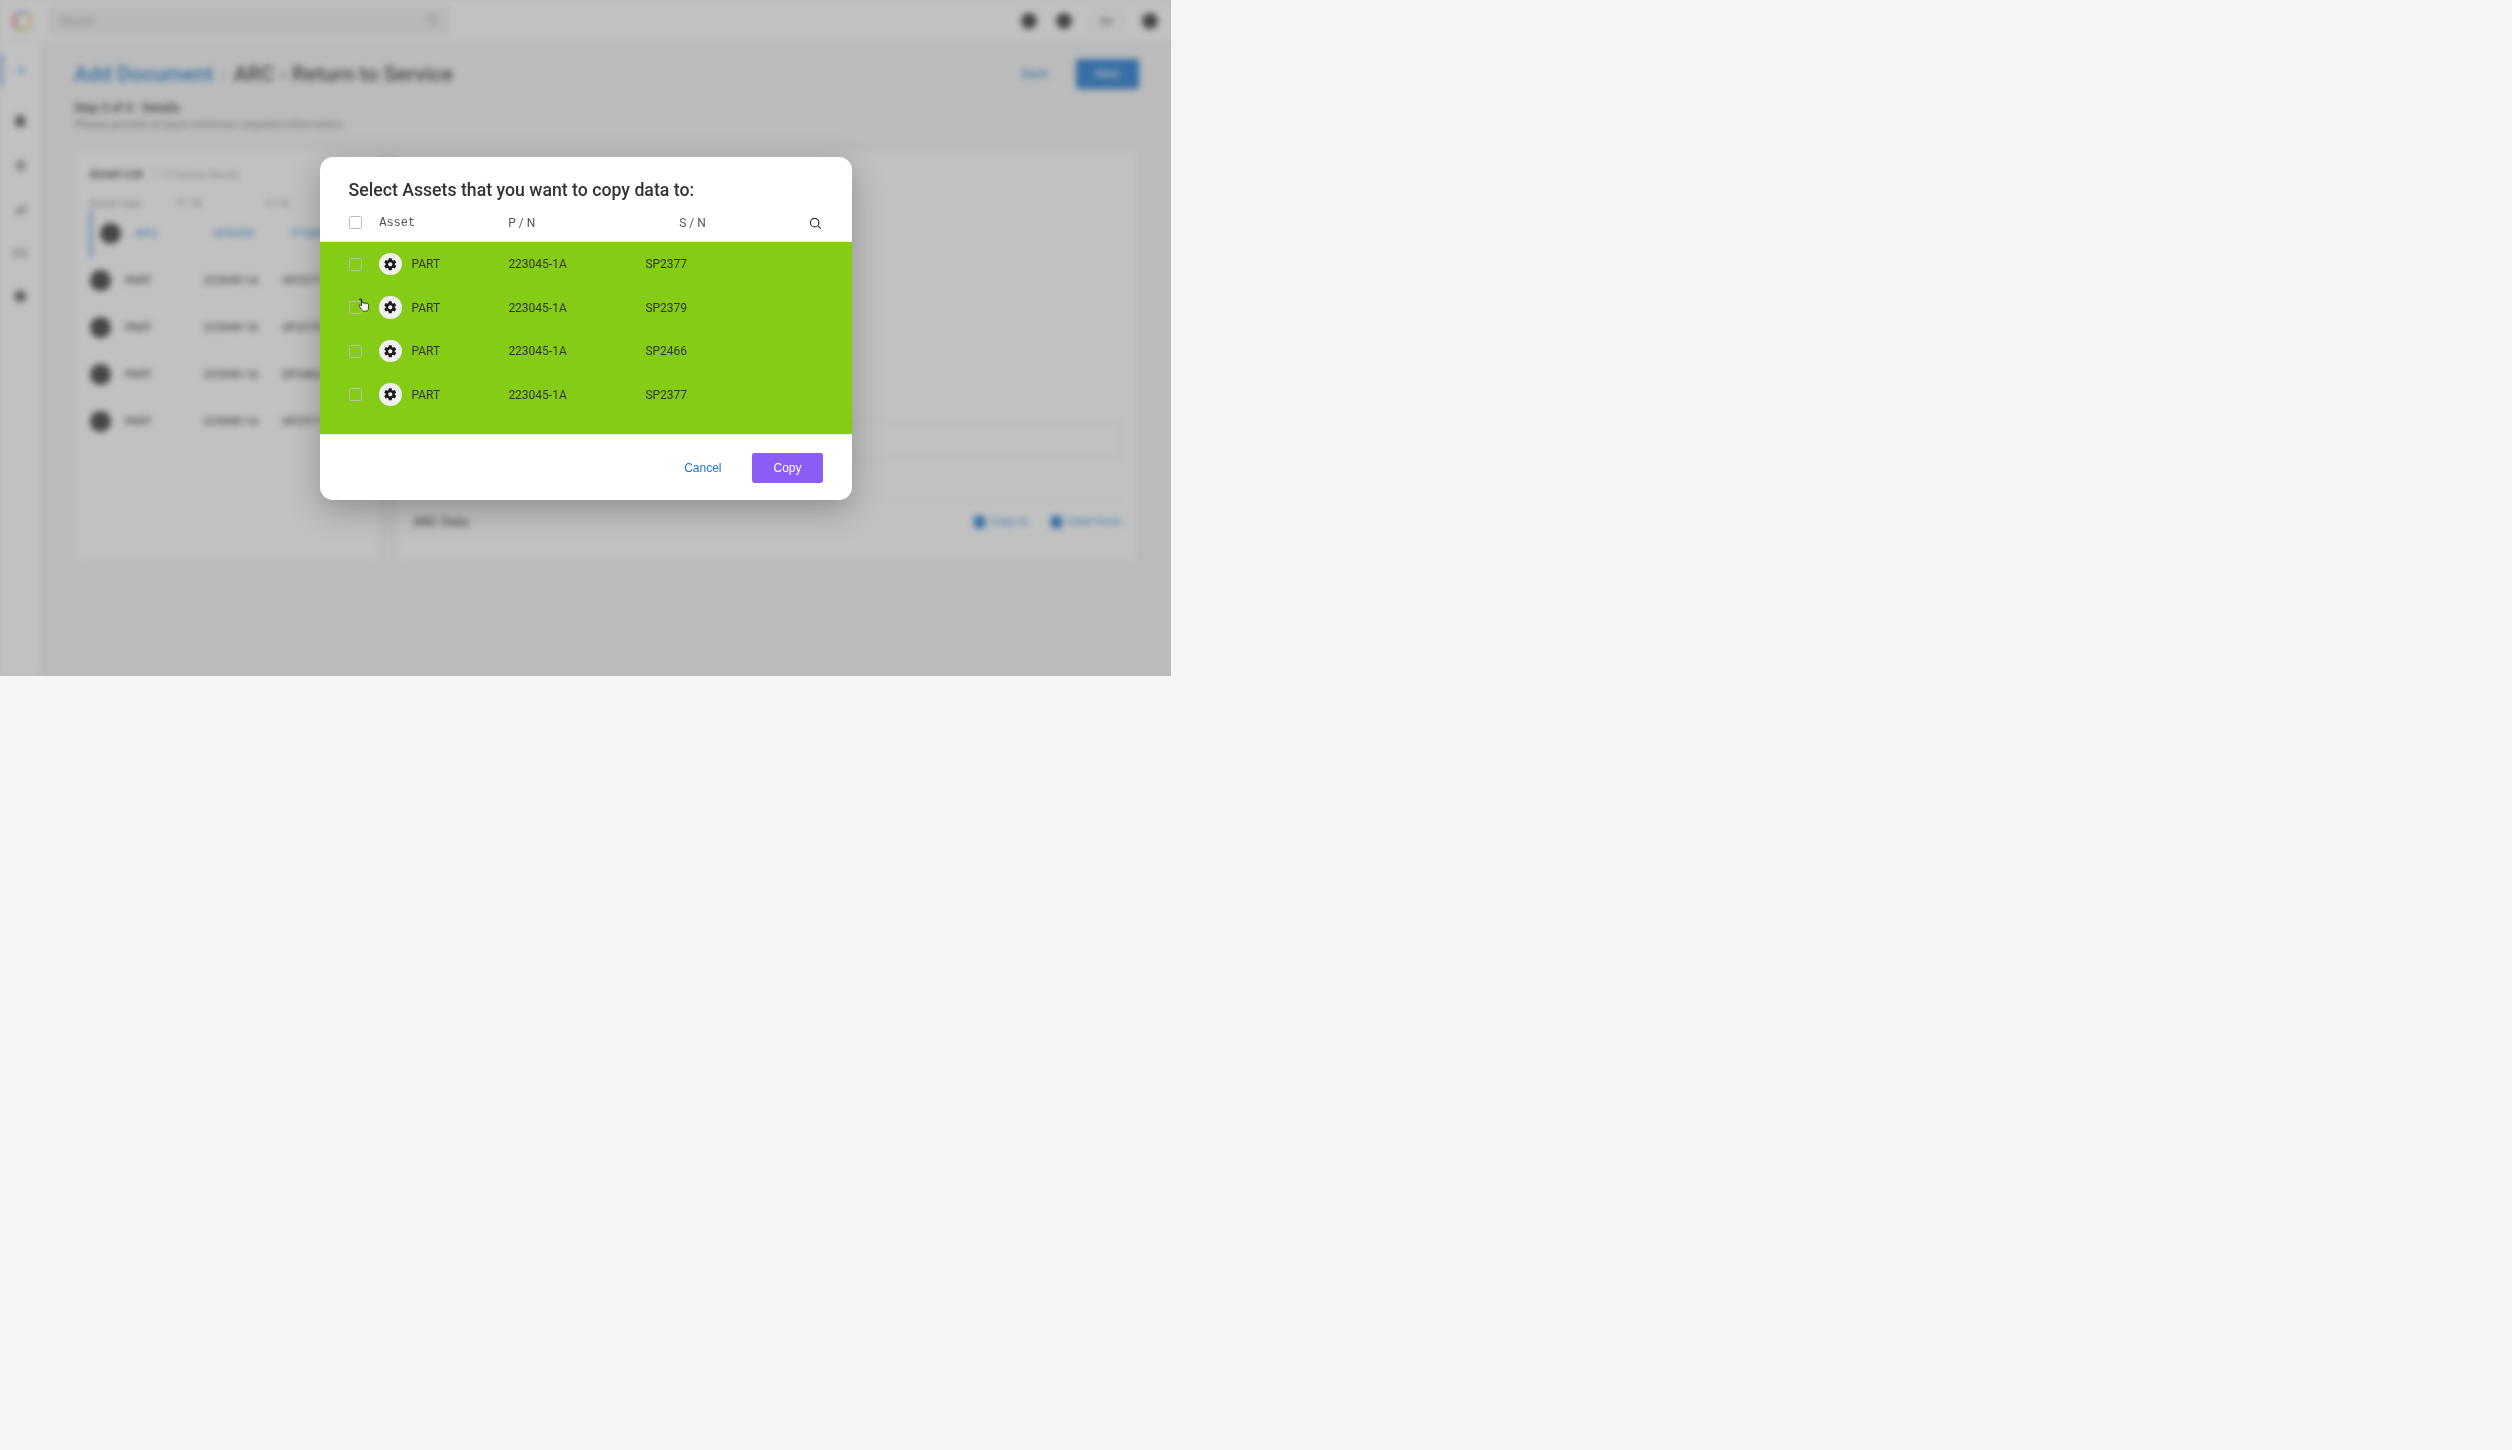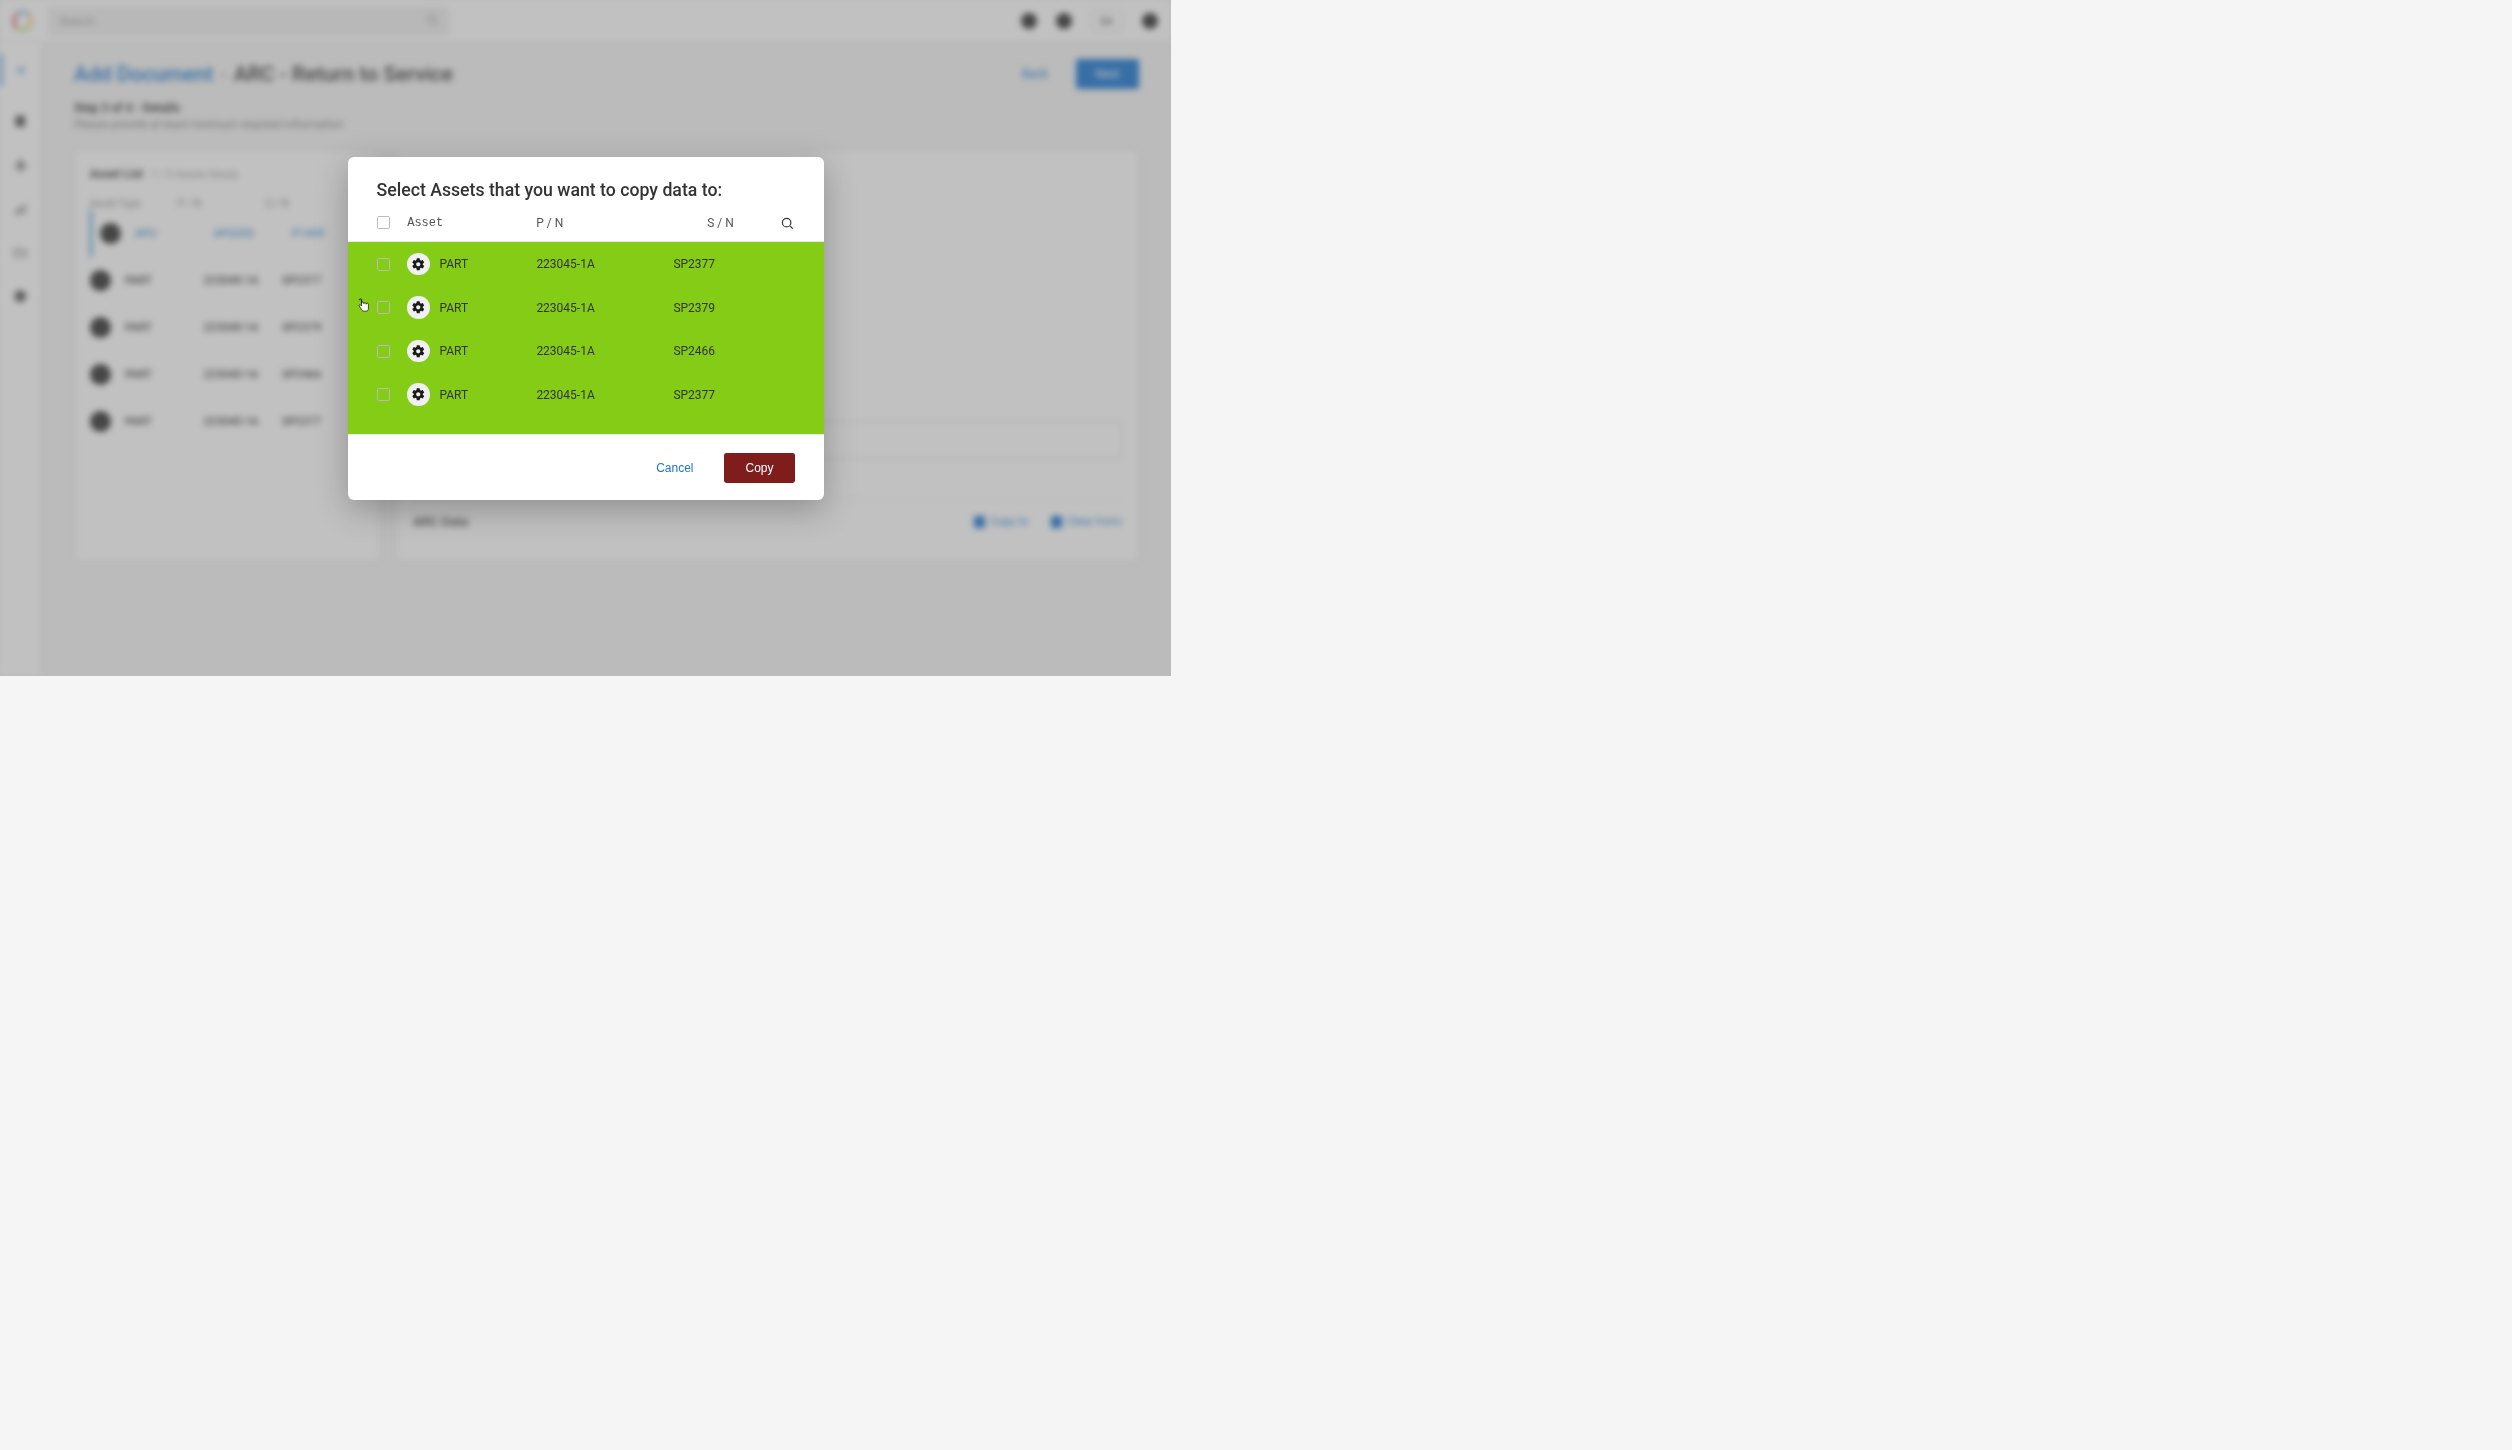--- a/index.html
+++ b/index.html
@@ -176,23 +176,23 @@
     .overlay {
       position: absolute;
       inset: 0;
       background: rgba(100,100,100,0.4);
       display: flex;
       align-items: flex-start;
       justify-content: center;
       padding-top: 157px;
     }
     .modal {
-      width: 476px;
+      width: 532px;
       background: #fff;
-      border-radius: 6px;
+      border-radius: 13px;
       box-shadow: 0 9.7px 32px rgba(0,0,0,0.25);
     }
     .modal-title {
       font-size: 17.7px;
       font-weight: 500;
       color: #333;
       padding: 22.5px 29px 16px;
     }
     .modal-header-row {
       display: flex;
@@ -248,21 +248,21 @@
       border-top: 0.8px solid #e8e8e8;
     }
     .modal-cancel {
       color: #1976d2;
       font-size: 12px;
       cursor: pointer;
       background: none;
       border: none;
     }
     .modal-copy {
-      background: #7f1d1d;
+      background: #8b5cf6;
       color: #fff;
       padding: 8px 21px;
       border-radius: 2.4px;
       font-size: 12px;
       border: none;
       cursor: pointer;
     }
     .cursor-hand {
       position: absolute;
       left: 356px;

